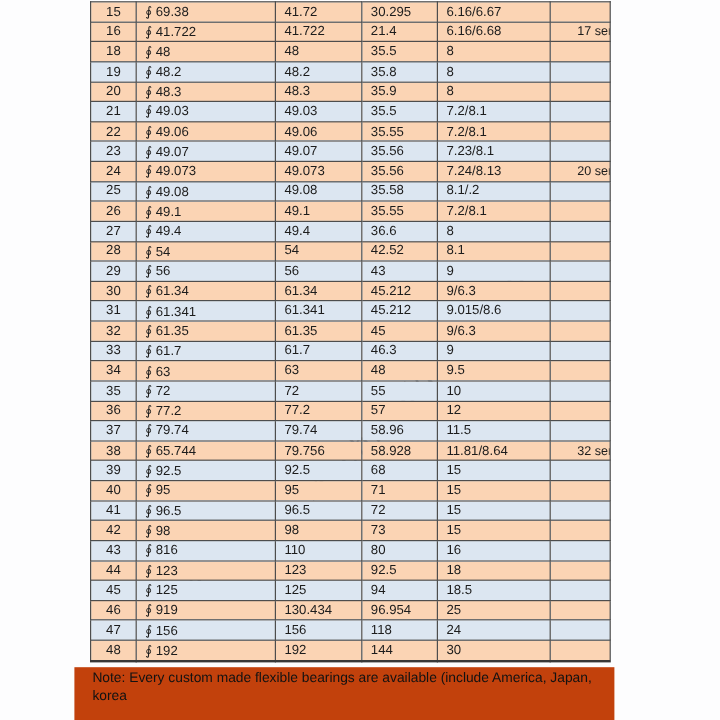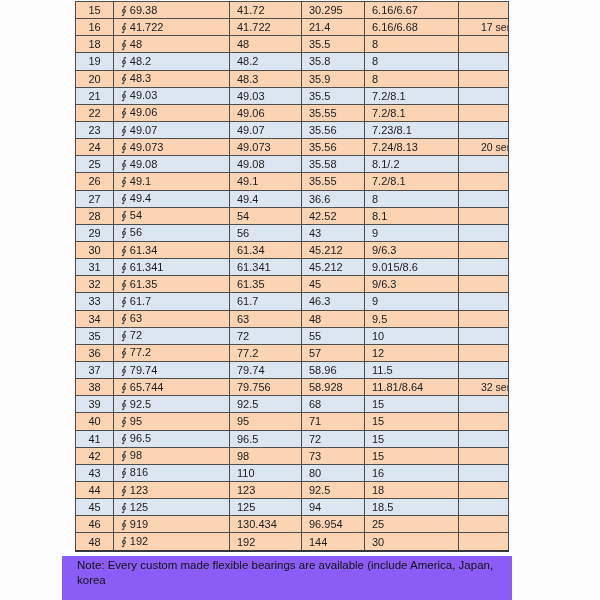--- a/index.html
+++ b/index.html
@@ -23,21 +23,21 @@
     padding:0 2px 0 7px;
     white-space:nowrap;overflow:hidden;
     vertical-align:middle;
   }
   table.spec td.c-num{text-align:center;padding:0;}
   table.spec td.c-series{font-size:10.5px;padding-left:22px;}
   tr.peach td{background:#fbd4b4;}
   tr.blue  td{background:#dce6f1;}
   #note-block{
     position:absolute;left:62px;top:556px;width:450px;height:44px;
-    background:#8b5cf6;color:#121212;
+    background:#c2410c;color:#121212;
     font-size:11.5px;line-height:14.5px;
     padding:2px 12px 0 15px;box-sizing:border-box;
   }
   .wm-frag{
     position:absolute;
     color:#8f959d;opacity:0.5;
     font-size:25px;letter-spacing:3px;font-weight:400;
     transform:rotate(-42deg);transform-origin:center;
     pointer-events:none;white-space:nowrap;
   }
@@ -302,20 +302,28 @@
           <td class="c-series"></td>
         </tr>
         <tr class="peach">
           <td class="c-num">46</td>
           <td class="c-dia">∮ 919</td>
           <td class="c-val">130.434</td>
           <td class="c-val2">96.954</td>
           <td class="c-val3">25</td>
           <td class="c-series"></td>
         </tr>
+        <tr class="blue">
+          <td class="c-num">47</td>
+          <td class="c-dia">∮ 156</td>
+          <td class="c-val">156</td>
+          <td class="c-val2">118</td>
+          <td class="c-val3">24</td>
+          <td class="c-series"></td>
+        </tr>
         <tr class="peach">
           <td class="c-num">48</td>
           <td class="c-dia">∮ 192</td>
           <td class="c-val">192</td>
           <td class="c-val2">144</td>
           <td class="c-val3">30</td>
           <td class="c-series"></td>
         </tr>
       </tbody>
   </table>

